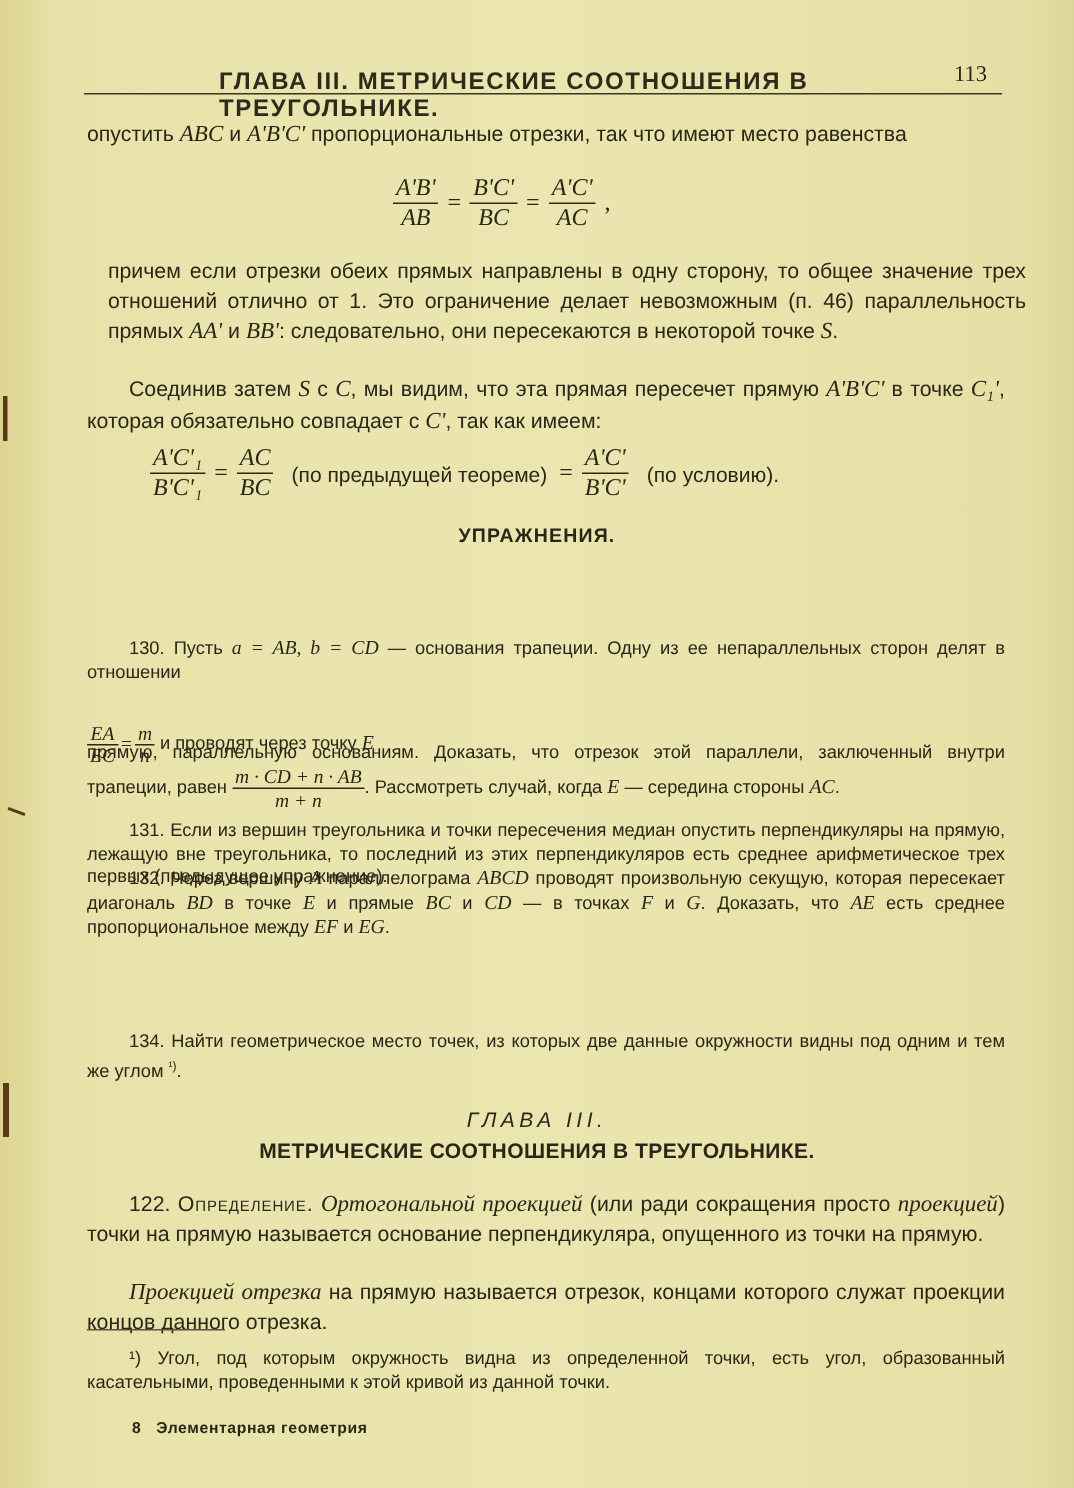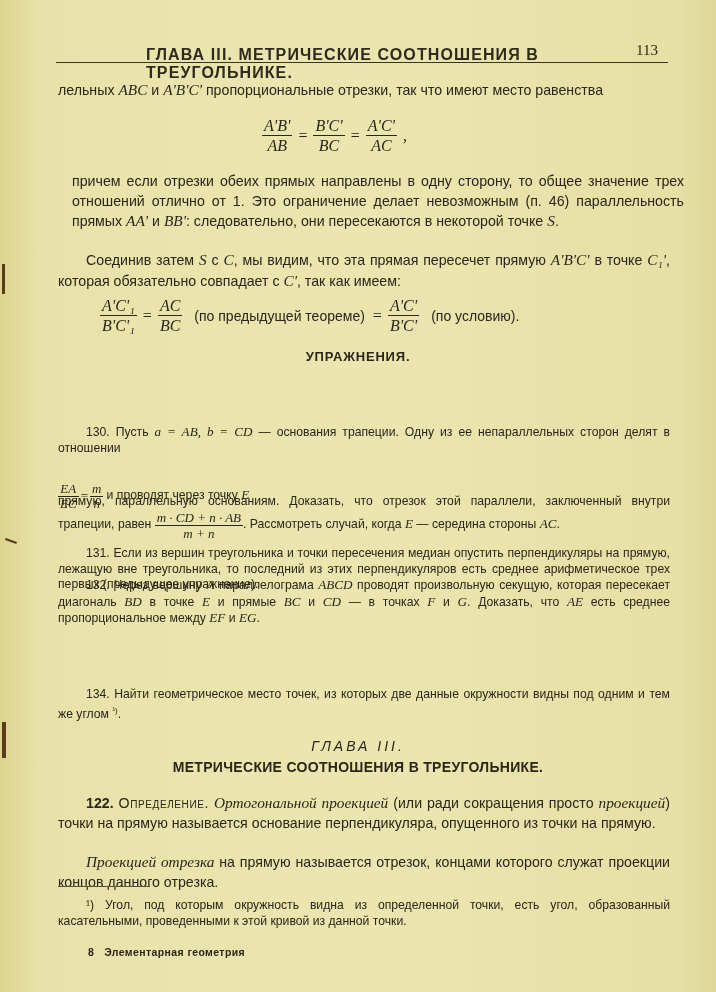--- a/index.html
+++ b/index.html
@@ -47,21 +47,21 @@
   <div class="mark" style="left:2px;top:264px;width:3px;height:30px;"></div>
   <div class="mark" style="left:2px;top:722px;width:4px;height:36px;"></div>
   <div class="mark" style="left:5px;top:540px;width:12px;height:2px;transform:rotate(20deg);"></div>
 
   <div class="running-head">
     <span class="title">ГЛАВА III. МЕТРИЧЕСКИЕ СООТНОШЕНИЯ В ТРЕУГОЛЬНИКЕ.</span>
     <span class="num">113</span>
   </div>
 
   <div class="para" style="top:80px;">
-    <span>лельных </span><span class="it">ABC</span><span> и </span><span class="it">A'B'C'</span><span> пропорциональные отрезки, так что имеют место равенства</span>
+    <span>опустить </span><span class="it">ABC</span><span> и </span><span class="it">A'B'C'</span><span> пропорциональные отрезки, так что имеют место равенства</span>
   </div>
 
   <div class="eq" style="left:262px;top:116px;">
     <span class="frac"><span class="n">A'B'</span><span class="d">AB</span></span>
     <span class="op">=</span>
     <span class="frac"><span class="n">B'C'</span><span class="d">BC</span></span>
     <span class="op">=</span>
     <span class="frac"><span class="n">A'C'</span><span class="d">AC</span></span>
     <span class="op">,</span>
   </div>
@@ -111,21 +111,21 @@
 
 
   <div class="para small indent" style="top:687px;">
     <span>134.</span> <span>Найти геометрическое место точек, из которых две данные окружности видны под одним и тем же углом</span> <sup style="font-size:8px;">¹)</sup><span>.</span>
   </div>
 
   <div class="heading" style="top:738px;font-size:14px;font-style:italic;letter-spacing:3px;">ГЛАВА III.</div>
   <div class="heading" style="top:759px;font-size:14px;font-weight:bold;letter-spacing:0.3px;">МЕТРИЧЕСКИЕ СООТНОШЕНИЯ В ТРЕУГОЛЬНИКЕ.</div>
 
   <div class="para indent" style="top:793px;">
-    <span style="font-weight:bold;">122.</span> <span class="sc">Определение.</span> <span class="it">Ортогональной проекцией</span><span> (или ради сокращения просто </span><span class="it">проекцией</span><span>) точки на прямую называется основание перпендикуляра, опущенного из точки на прямую.</span>
+    <span style="font-weight:normal;">122.</span> <span class="sc">Определение.</span> <span class="it">Ортогональной проекцией</span><span> (или ради сокращения просто </span><span class="it">проекцией</span><span>) точки на прямую называется основание перпендикуляра, опущенного из точки на прямую.</span>
   </div>
   <div class="para indent" style="top:852px;">
     <span class="it">Проекцией отрезка</span><span> на прямую называется отрезок, концами которого служат проекции концов данного отрезка.</span>
   </div>
 
   <div class="footnote-rule"></div>
   <div class="para small indent" style="top:898px;">
     <span>¹)</span><span> Угол, под которым окружность видна из определенной точки, есть угол, образованный касательными, проведенными к этой кривой из данной точки.</span>
   </div>
 

